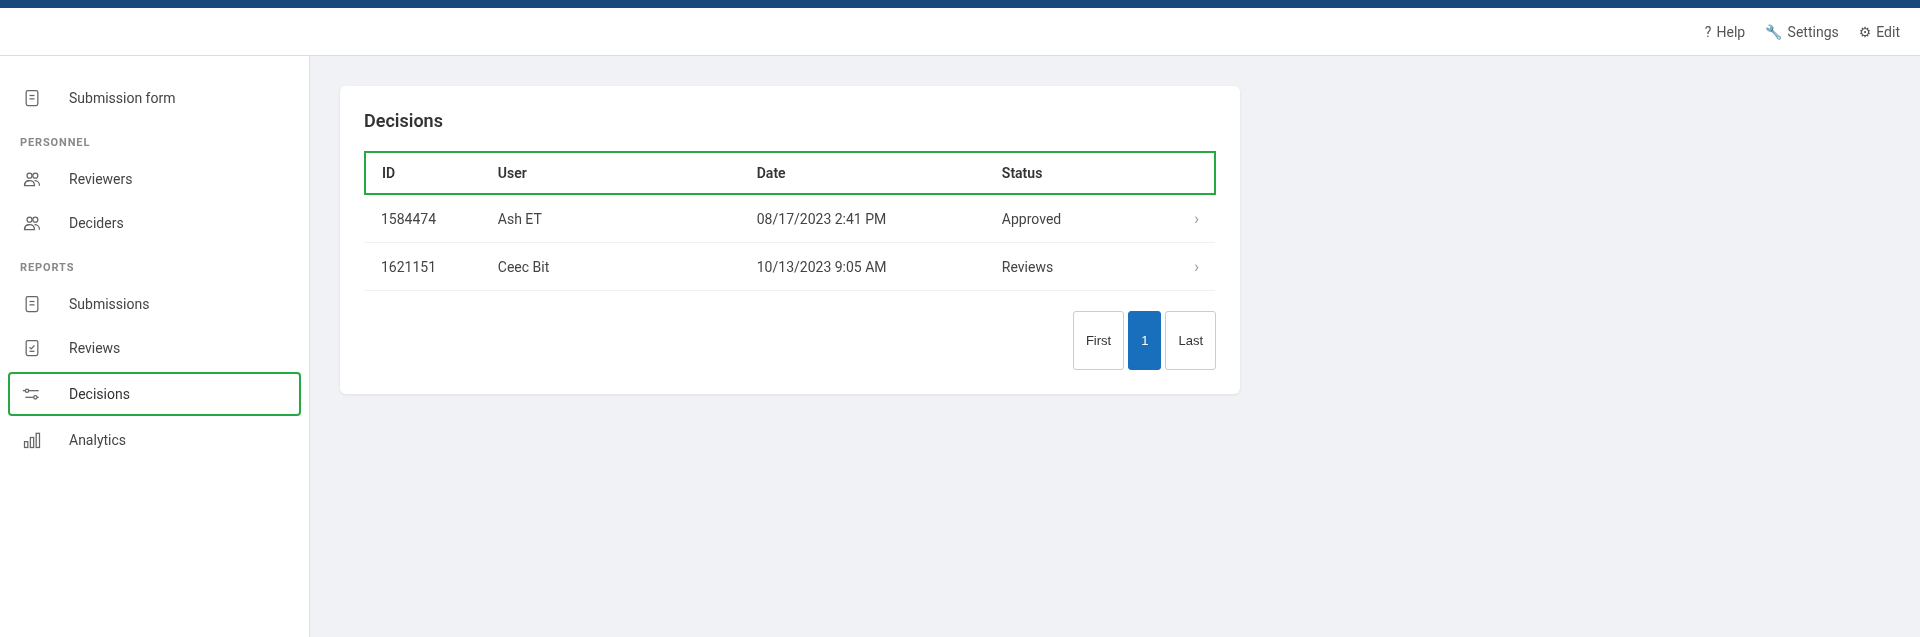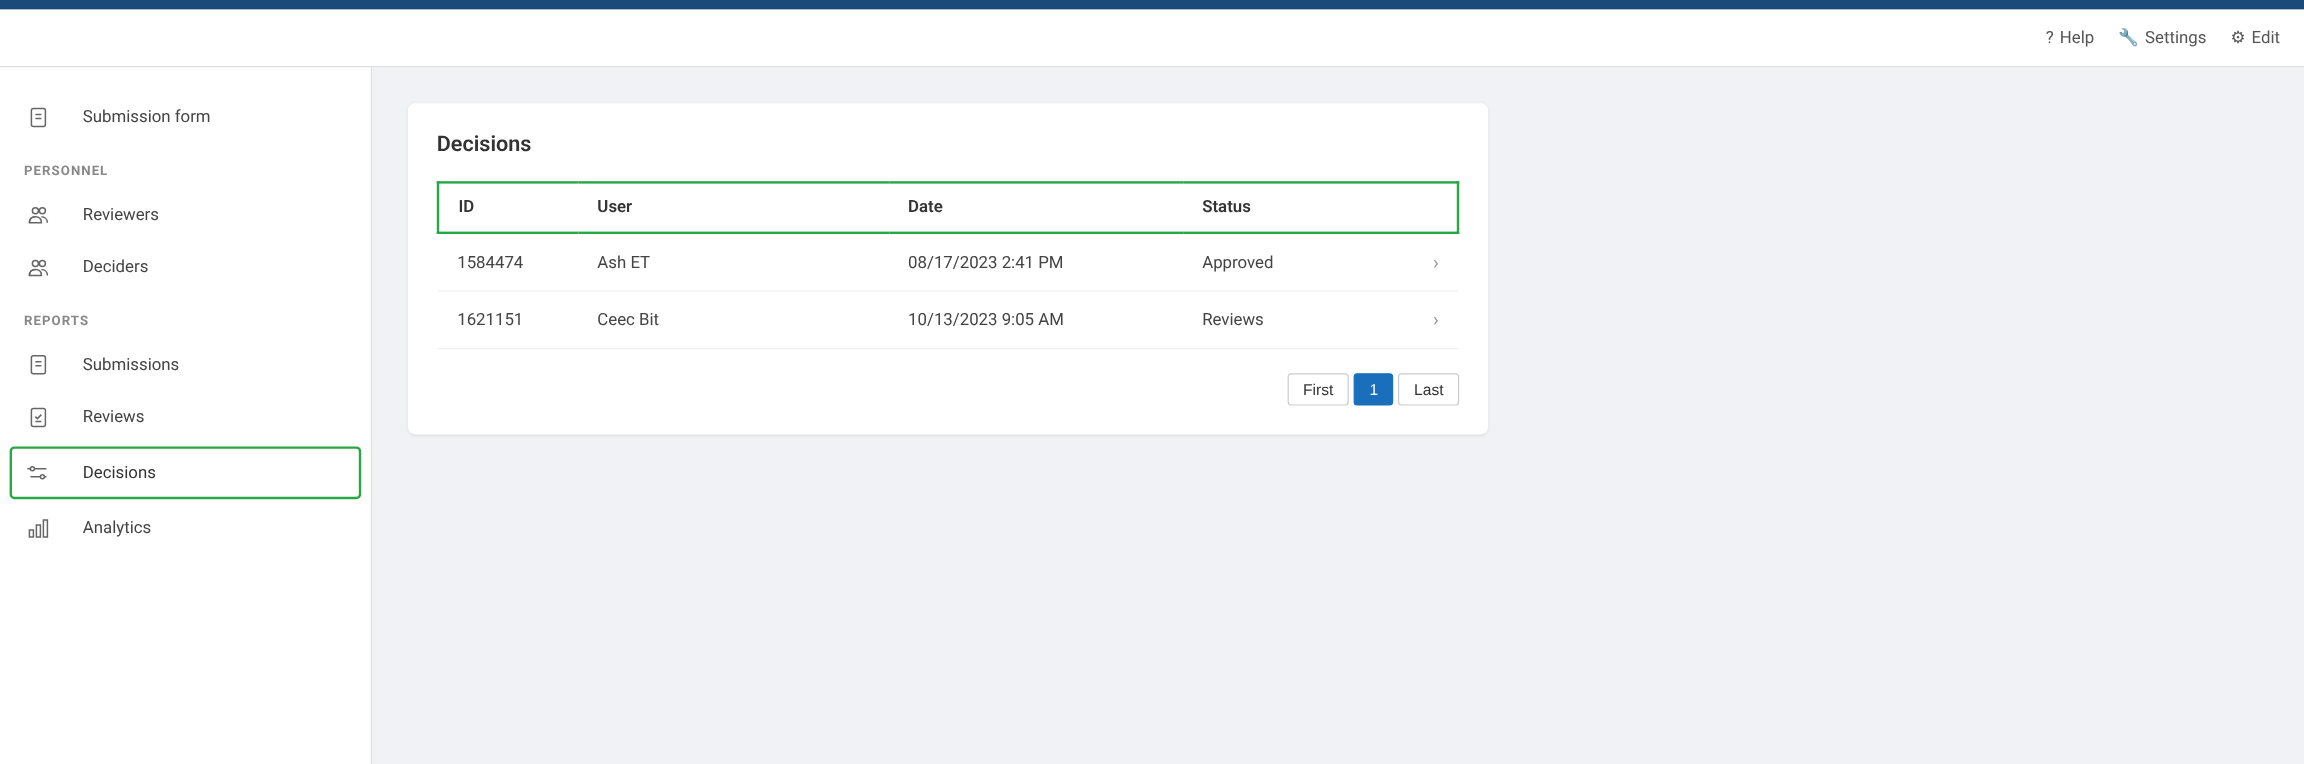--- a/index.html
+++ b/index.html
@@ -137,21 +137,21 @@
 
     
     .pagination {
       display: flex;
       justify-content: flex-end;
       align-items: center;
       gap: 4px;
       margin-top: 20px;
     }
     .page-btn {
-      padding: 5px 12px;
+      padding: 21px 12px;
       border: 1px solid #ccc;
       background: #fff;
       color: #333;
       cursor: pointer;
       font-size: 13px;
       border-radius: 3px;
     }
     .page-btn.active {
       background: #1a6fbc;
       color: #fff;

